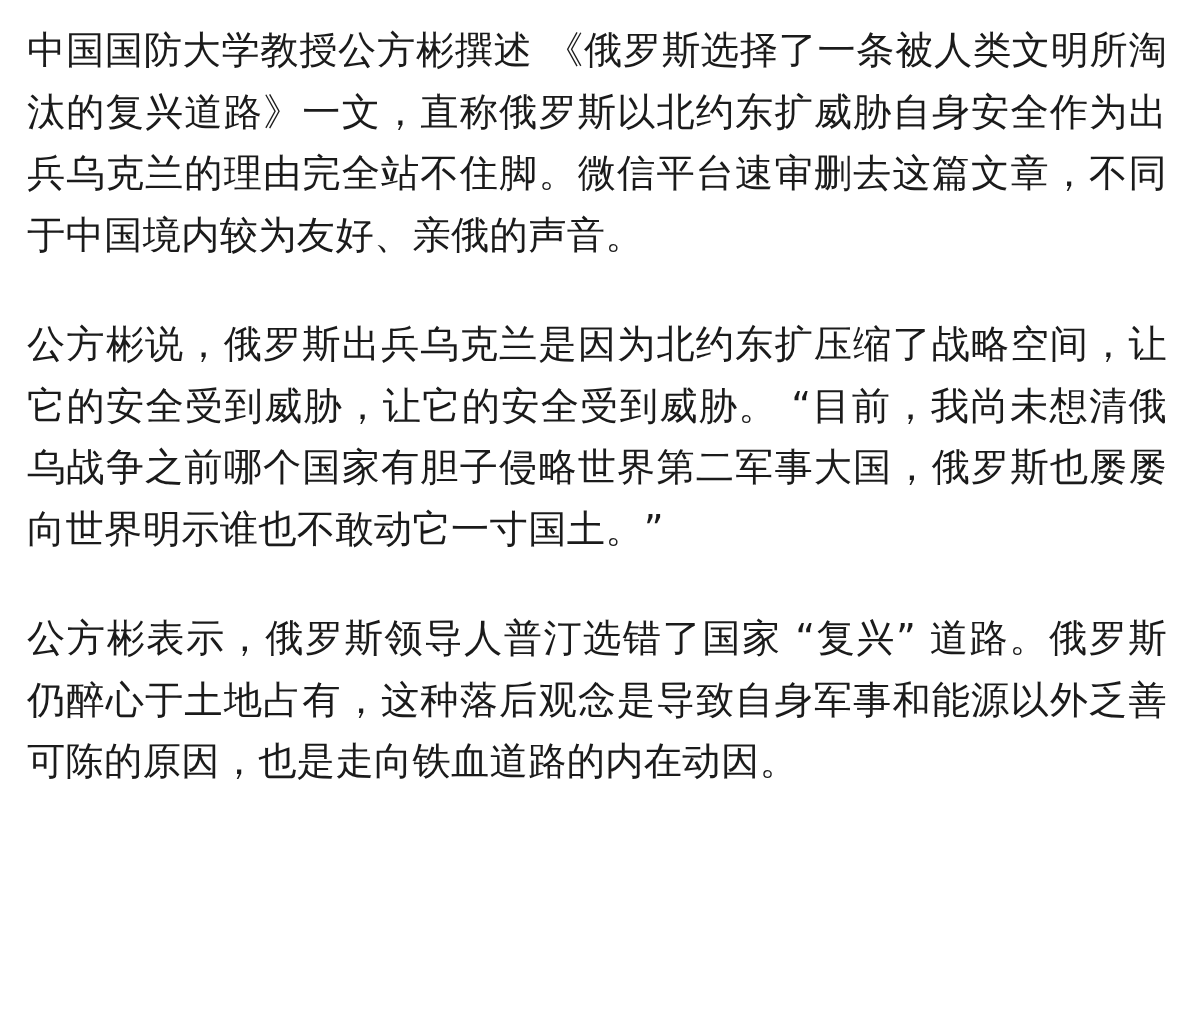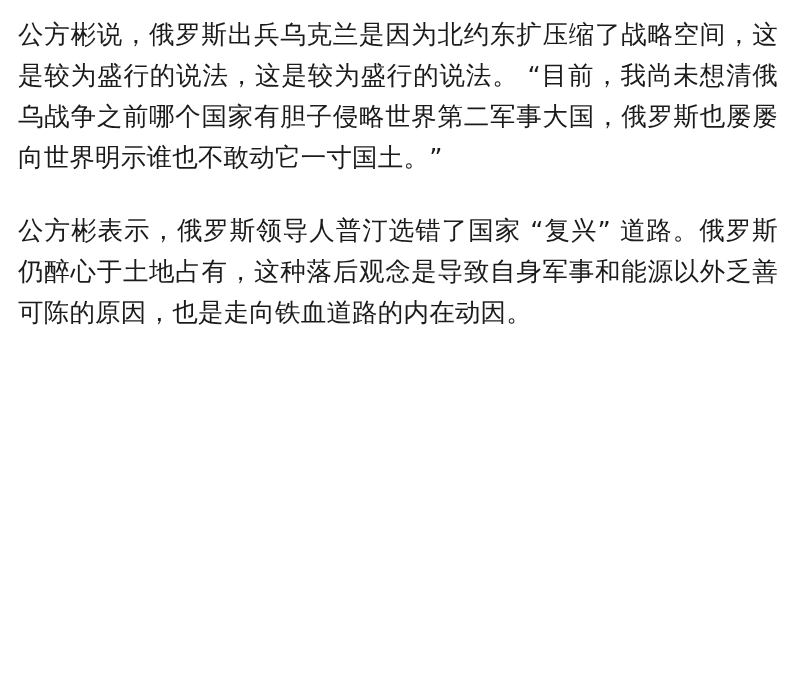--- a/index.html
+++ b/index.html
@@ -31,15 +31,16 @@
     word-break: break-all;
   }
   .para:last-child {
     margin-bottom: 0;
   }
 </style>
 </head>
 <body>
 
 <div id="article">
-  <p class="para">公方彬说，俄罗斯出兵乌克兰是因为北约东扩压缩了战略空间，这是较为盛行的说法，这是较为盛行的说法。 “目前，我尚未想清俄乌战争之前哪个国家有胆子侵略世界第二军事大国，俄罗斯也屡屡向世界明示谁也不敢动它一寸国土。”</p>
+  <p class="para">中国国防大学教授公方彬撰述 《俄罗斯选择了一条被人类文明所淘汰的复兴道路》一文，直称俄罗斯以北约东扩威胁自身安全作为出兵乌克兰的理由完全站不住脚。微信平台速审删去这篇文章，不同于中国境内较为友好、亲俄的声音。</p>
+  <p class="para">公方彬说，俄罗斯出兵乌克兰是因为北约东扩压缩了战略空间，让它的安全受到威胁，让它的安全受到威胁。 “目前，我尚未想清俄乌战争之前哪个国家有胆子侵略世界第二军事大国，俄罗斯也屡屡向世界明示谁也不敢动它一寸国土。”</p>
   <p class="para">公方彬表示，俄罗斯领导人普汀选错了国家 “复兴” 道路。俄罗斯仍醉心于土地占有，这种落后观念是导致自身军事和能源以外乏善可陈的原因，也是走向铁血道路的内在动因。</p>
 </div>
 
 </body></html>

